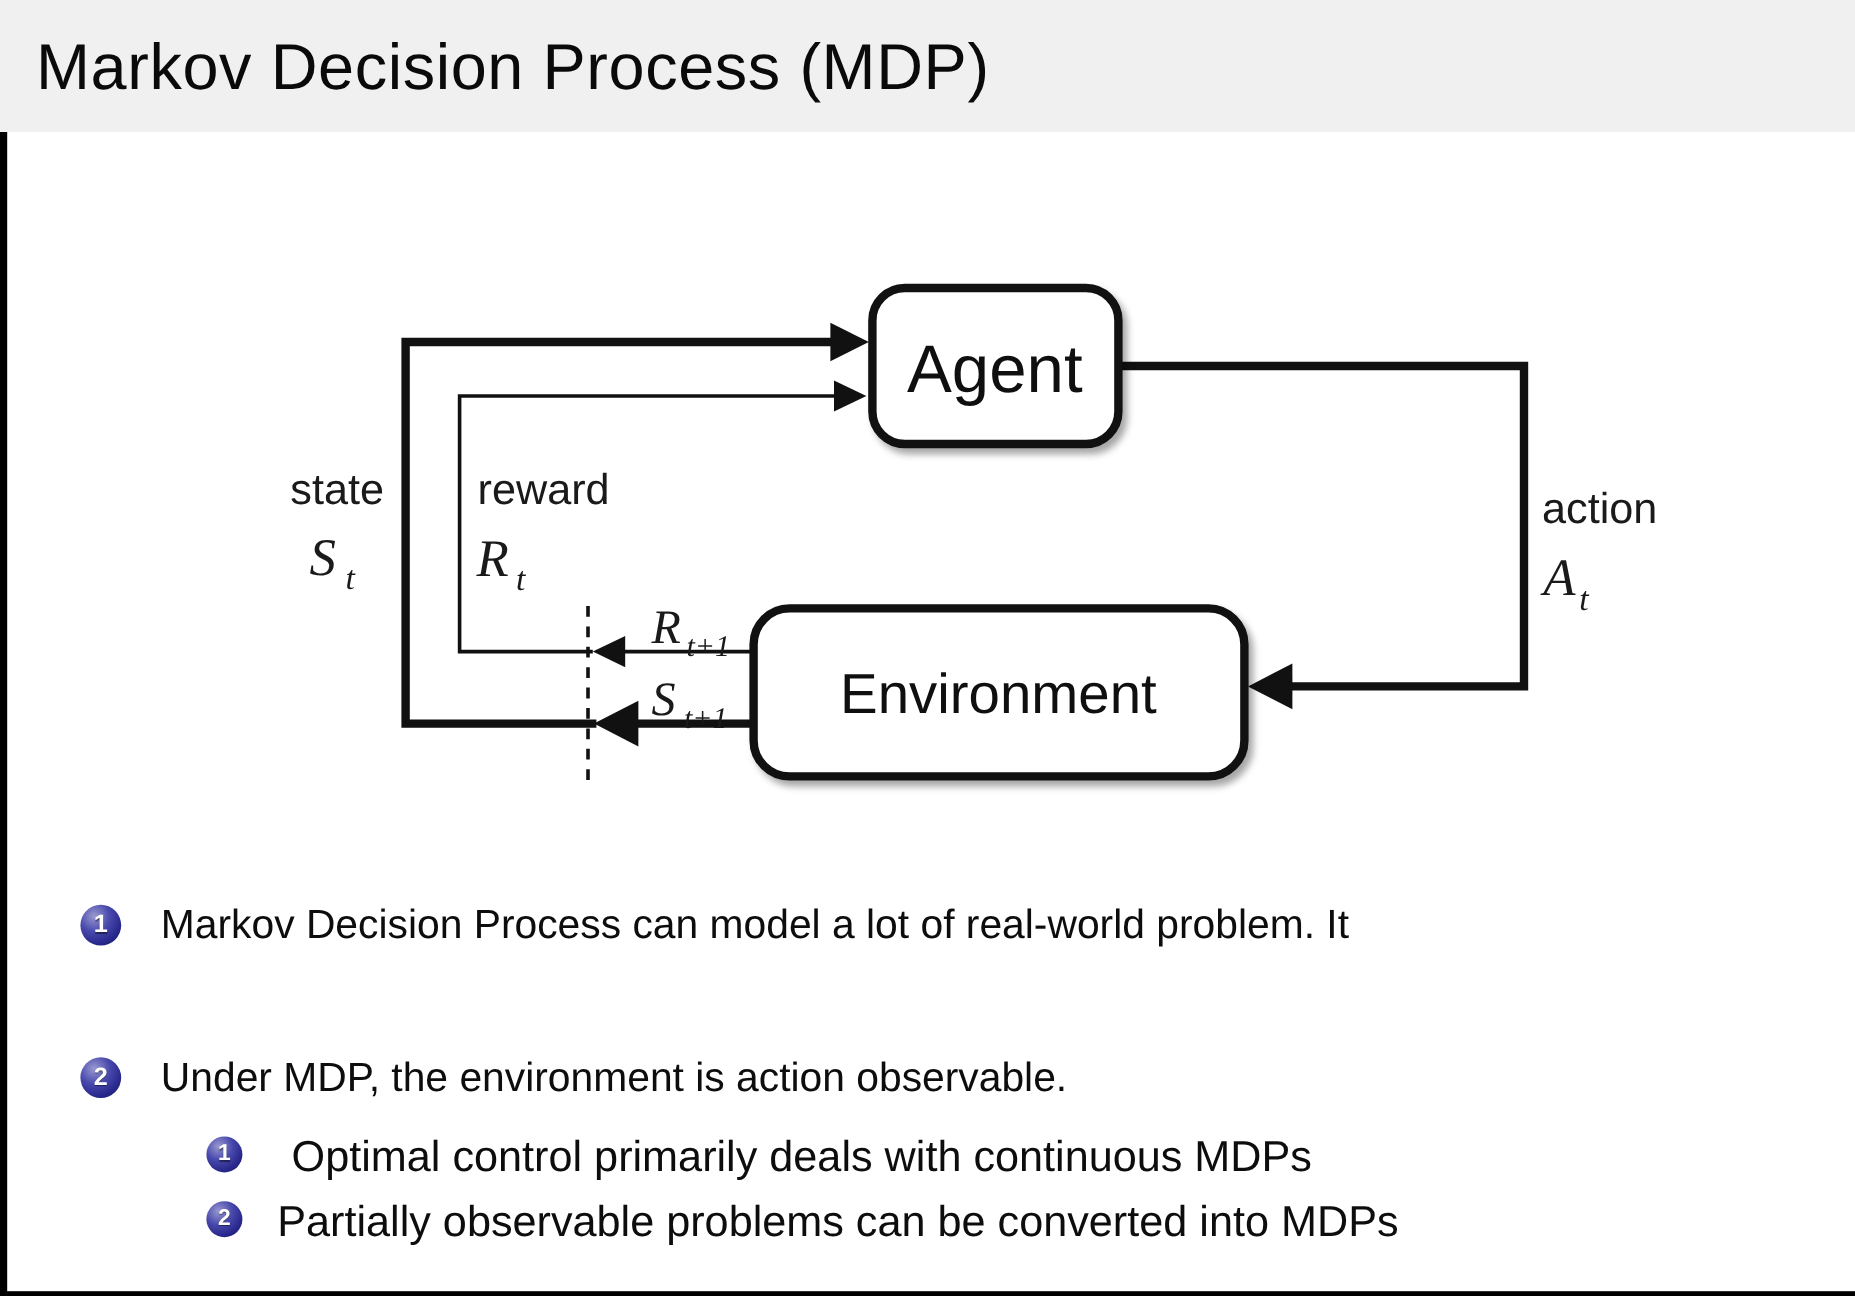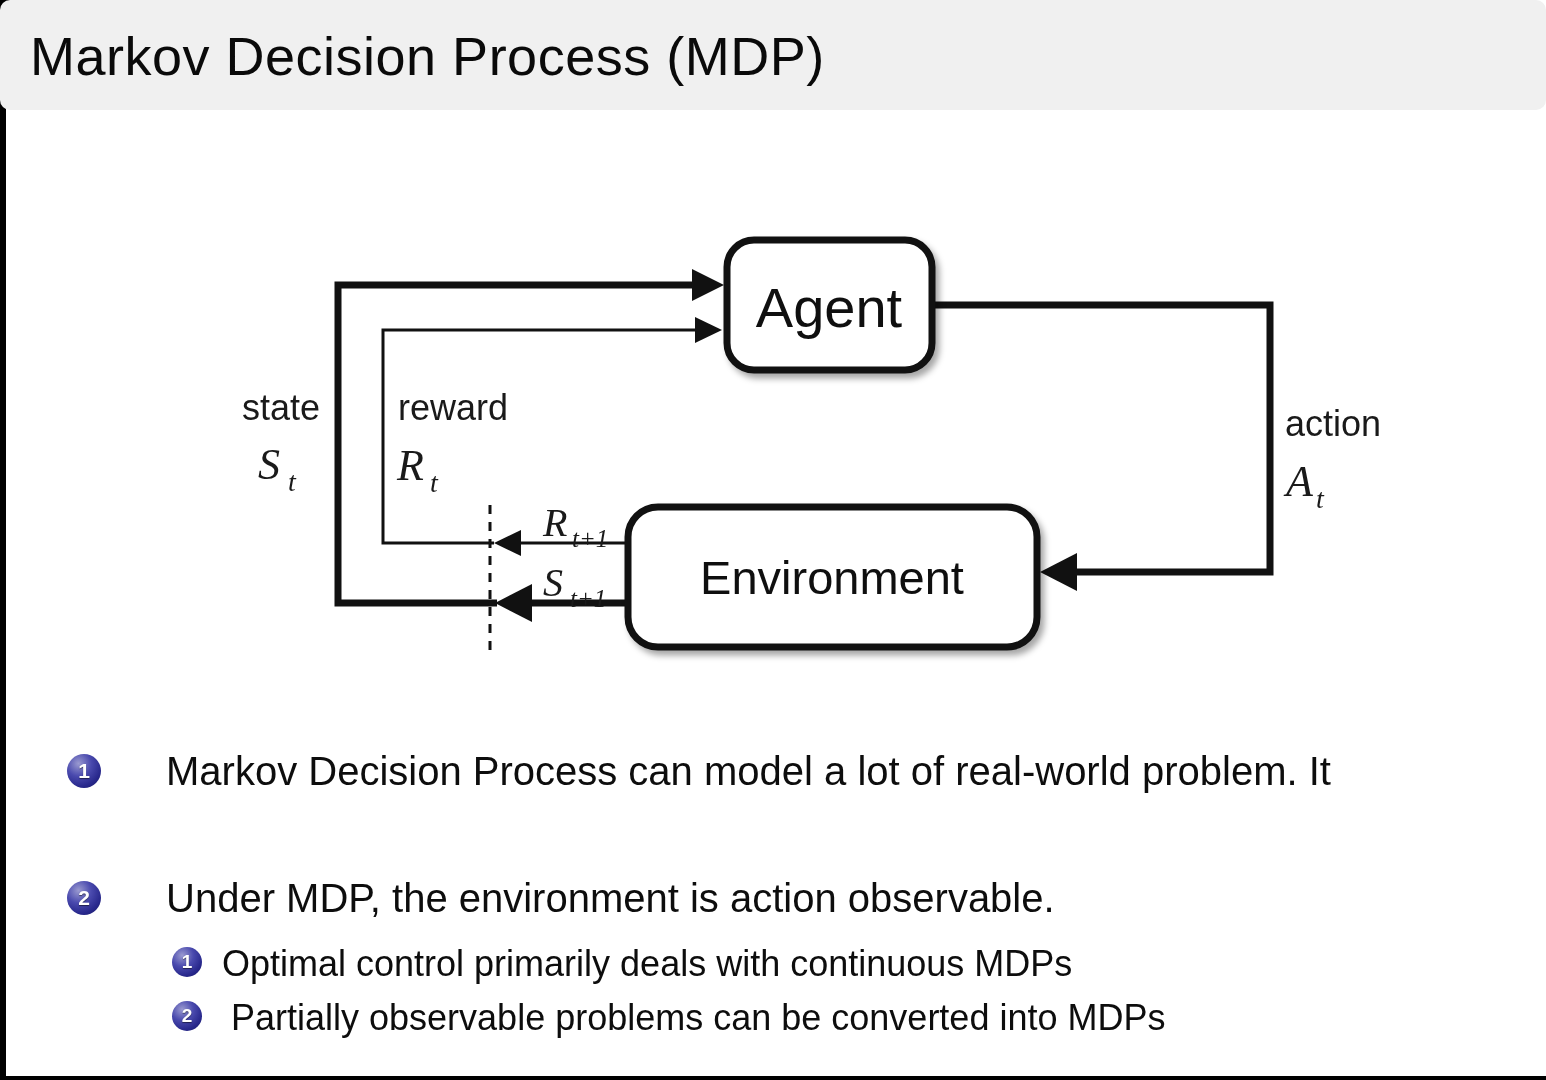--- a/index.html
+++ b/index.html
@@ -16,21 +16,20 @@
   
   .edge-left   { position:absolute; left:0; top:0; width:6px; height:1080px; background:#000; }
   .edge-bottom { position:absolute; left:0; bottom:0; width:1546px; height:4px; background:#000; }
   .edge-topleft{ position:absolute; left:0; top:0; width:240px; height:9px; background:#000; }
 
   
   .title-band {
     position:absolute; left:0; top:0;
     width:1546px; height:110px;
     background:#f0f0f0;
-    border-radius:10px;
   }
   .title-band h1 {
     position:absolute; left:30px; top:0;
     font-size:54px; font-weight:400;
     line-height:112px;
     letter-spacing:0.5px;
     color:#0a0a0a;
   }
 
   
@@ -53,25 +52,24 @@
     color:#ffffff;
     display:flex; align-items:center; justify-content:center;
     font-weight:bold;
     text-shadow:0 1px 1px rgba(0,0,0,0.5);
   }
   .ball-main { width:34px; height:34px; font-size:21px; }
   .ball-sub  { width:30px; height:30px; font-size:19px; }
 
   .bullet-text {
     position:absolute;
-    font-size:40px;
+    font-size:34px;
     line-height:59px;
     color:#0d0d0d;
     white-space:nowrap;
-    margin-left:32px;
   }
   .sub-text {
     position:absolute;
     font-size:36px;
     line-height:54px;
     color:#0d0d0d;
     white-space:nowrap;
   }
 </style>
 </head>
@@ -143,18 +141,18 @@
 <div class="ball ball-main" style="left:67px; top:881px;">
   <span>2</span>
 </div>
 <div class="bullet-text" style="left:134px; top:869px;">
   <div>Under MDP, the environment is action observable.</div>
 </div>
 
 <div class="ball ball-sub" style="left:172px; top:947px;">
   <span>1</span>
 </div>
-<div class="sub-text" style="left:222px; top:937px;text-align:right;">Optimal control primarily deals with continuous MDPs</div>
+<div class="sub-text" style="left:243px; top:937px;text-align:right;">Optimal control primarily deals with continuous MDPs</div>
 
 <div class="ball ball-sub" style="left:172px; top:1001px;">
   <span>2</span>
 </div>
 <div class="sub-text" style="left:231px; top:991px;">Partially observable problems can be converted into MDPs</div>
 
 </body></html>

